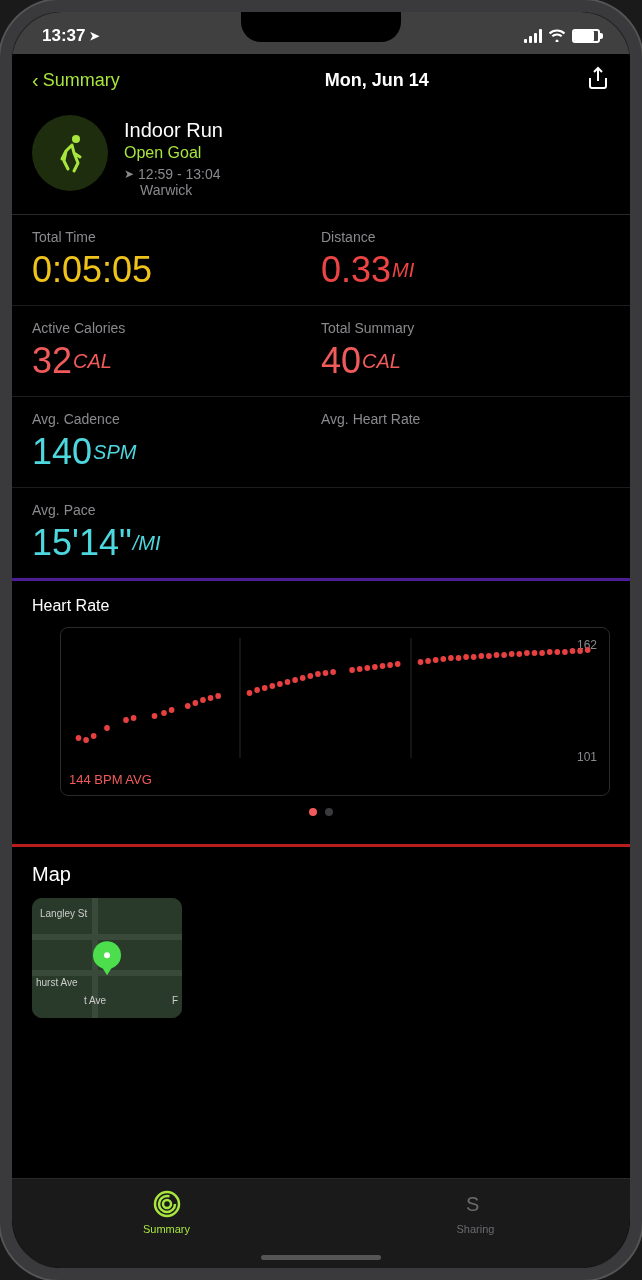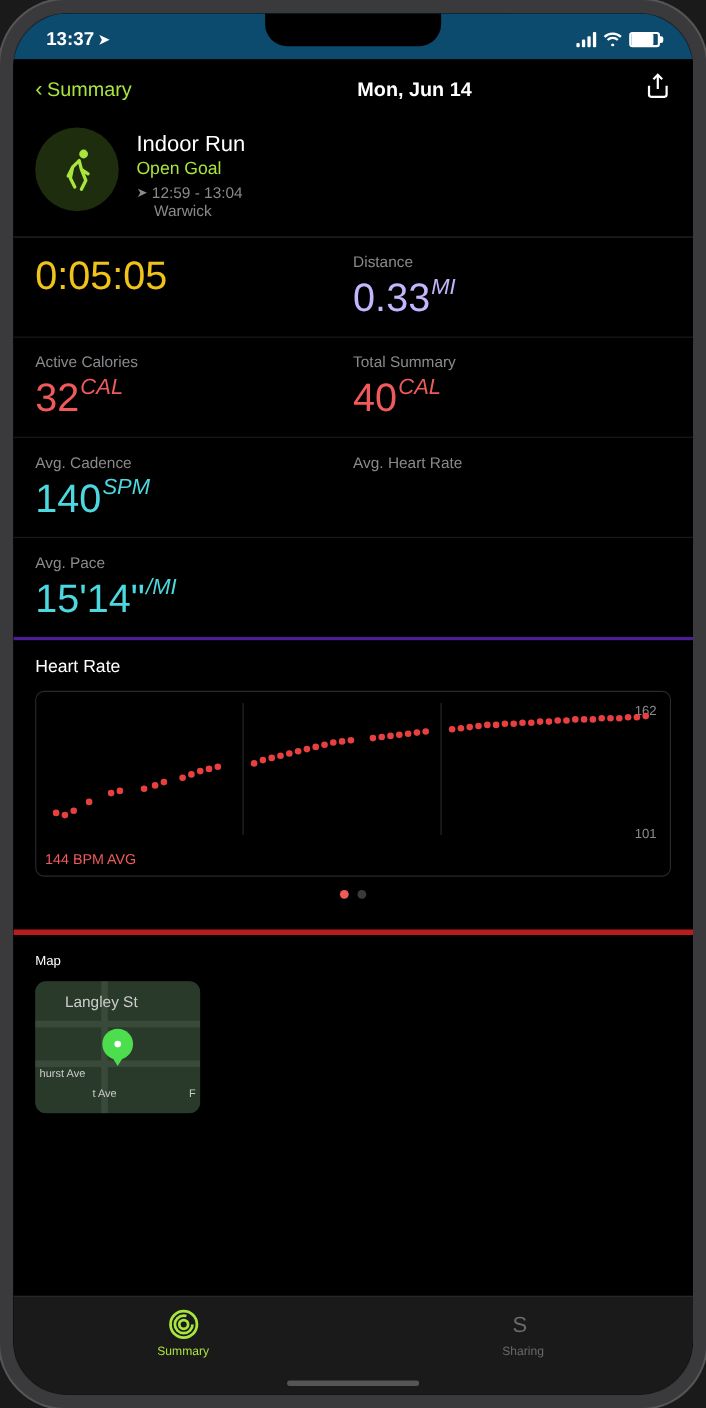--- a/index.html
+++ b/index.html
@@ -32,21 +32,21 @@
       overflow: hidden;
       position: relative;
     }
 
     
     .status-bar {
       display: flex;
       justify-content: space-between;
       align-items: center;
       padding: 14px 30px 8px;
-      background: #0c4a6e;
+      background: #404040;
     }
 
     .status-time {
       color: #fff;
       font-size: 17px;
       font-weight: 600;
       display: flex;
       align-items: center;
       gap: 4px;
     }
@@ -224,61 +224,62 @@
     .stat-label {
       color: #8a8a8e;
       font-size: 14px;
       margin-bottom: 4px;
     }
 
     .stat-value {
       font-size: 32px;
       font-weight: 300;
       display: flex;
-      align-items: flex-start;
+      align-items: center;
       gap: 1px;
     }
 
     .stat-number {
       font-size: 36px;
       font-weight: 300;
     }
 
     .stat-unit {
       font-size: 20px;
       font-weight: 400;
       text-transform: uppercase;
       font-style: italic;
     }
 
     .yellow { color: #f0c31a; }
-    .blue { color: #c4b5fd; }
+    .blue { color: #ef4444; }
     .red { color: #f05a5a; }
     .orange { color: #f07840; }
     .cyan { color: #4dd8e0; }
 
     
     .section {
       padding: 16px 20px;
-      border-bottom: 5px solid #b91c1c;
+      border-bottom: 3px solid #b91c1c;
     }
 
     .section-title {
       color: #fff;
       font-size: 16px;
       font-weight: 500;
       margin-bottom: 12px;
     }
 
     .chart-container {
       background: #000;
       border: 1px solid #2a2a2a;
       border-radius: 8px;
       padding: 10px 8px 8px;
       position: relative;
+      margin-left: 28px;
     }
 
     .chart-y-label {
       position: absolute;
       right: 4px;
       color: #8a8a8e;
       font-size: 12px;
     }
 
     .chart-top-label {
@@ -324,21 +325,21 @@
     .dot-active { background: #f05a5a; }
     .dot-inactive { background: #3a3a3c; }
 
     
     .map-section {
       padding: 16px 20px 20px;
     }
 
     .map-title {
       color: #fff;
-      font-size: 12px;
+      font-size: 20px;
       font-weight: 500;
       margin-bottom: 12px;
     }
 
     .map-thumbnail {
       width: 150px;
       height: 120px;
       border-radius: 10px;
       overflow: hidden;
       position: relative;
@@ -393,22 +394,21 @@
       border-left: 5px solid transparent;
       border-right: 5px solid transparent;
       border-top: 8px solid #4cde4c;
     }
 
     .map-label {
       position: absolute;
       top: 10px;
       left: 8px;
       color: #ccc;
-      font-size: 14px;
-      margin-left: 19px;
+      font-size: 10px;
     }
 
     .map-label2 {
       position: absolute;
       bottom: 30px;
       left: 4px;
       color: #ccc;
       font-size: 10px;
     }
 
@@ -546,20 +546,21 @@
             <span>12:59 - 13:04</span>
           </div>
           <div class="workout-time-loc">
             <span style="margin-left: 16px;">Warwick</span>
           </div>
         </div>
       </div>
 
       <div class="stats-row">
         <div class="stat-item">
+          <div class="stat-label">Total Time</div>
           <div class="stat-value yellow">
             <span class="stat-number">0:05:05</span>
           </div>
         </div>
         <div class="stat-item">
           <div class="stat-label">Distance</div>
           <div class="stat-value blue">
             <span class="stat-number">0.33</span>
             <span class="stat-unit">MI</span>
           </div>

